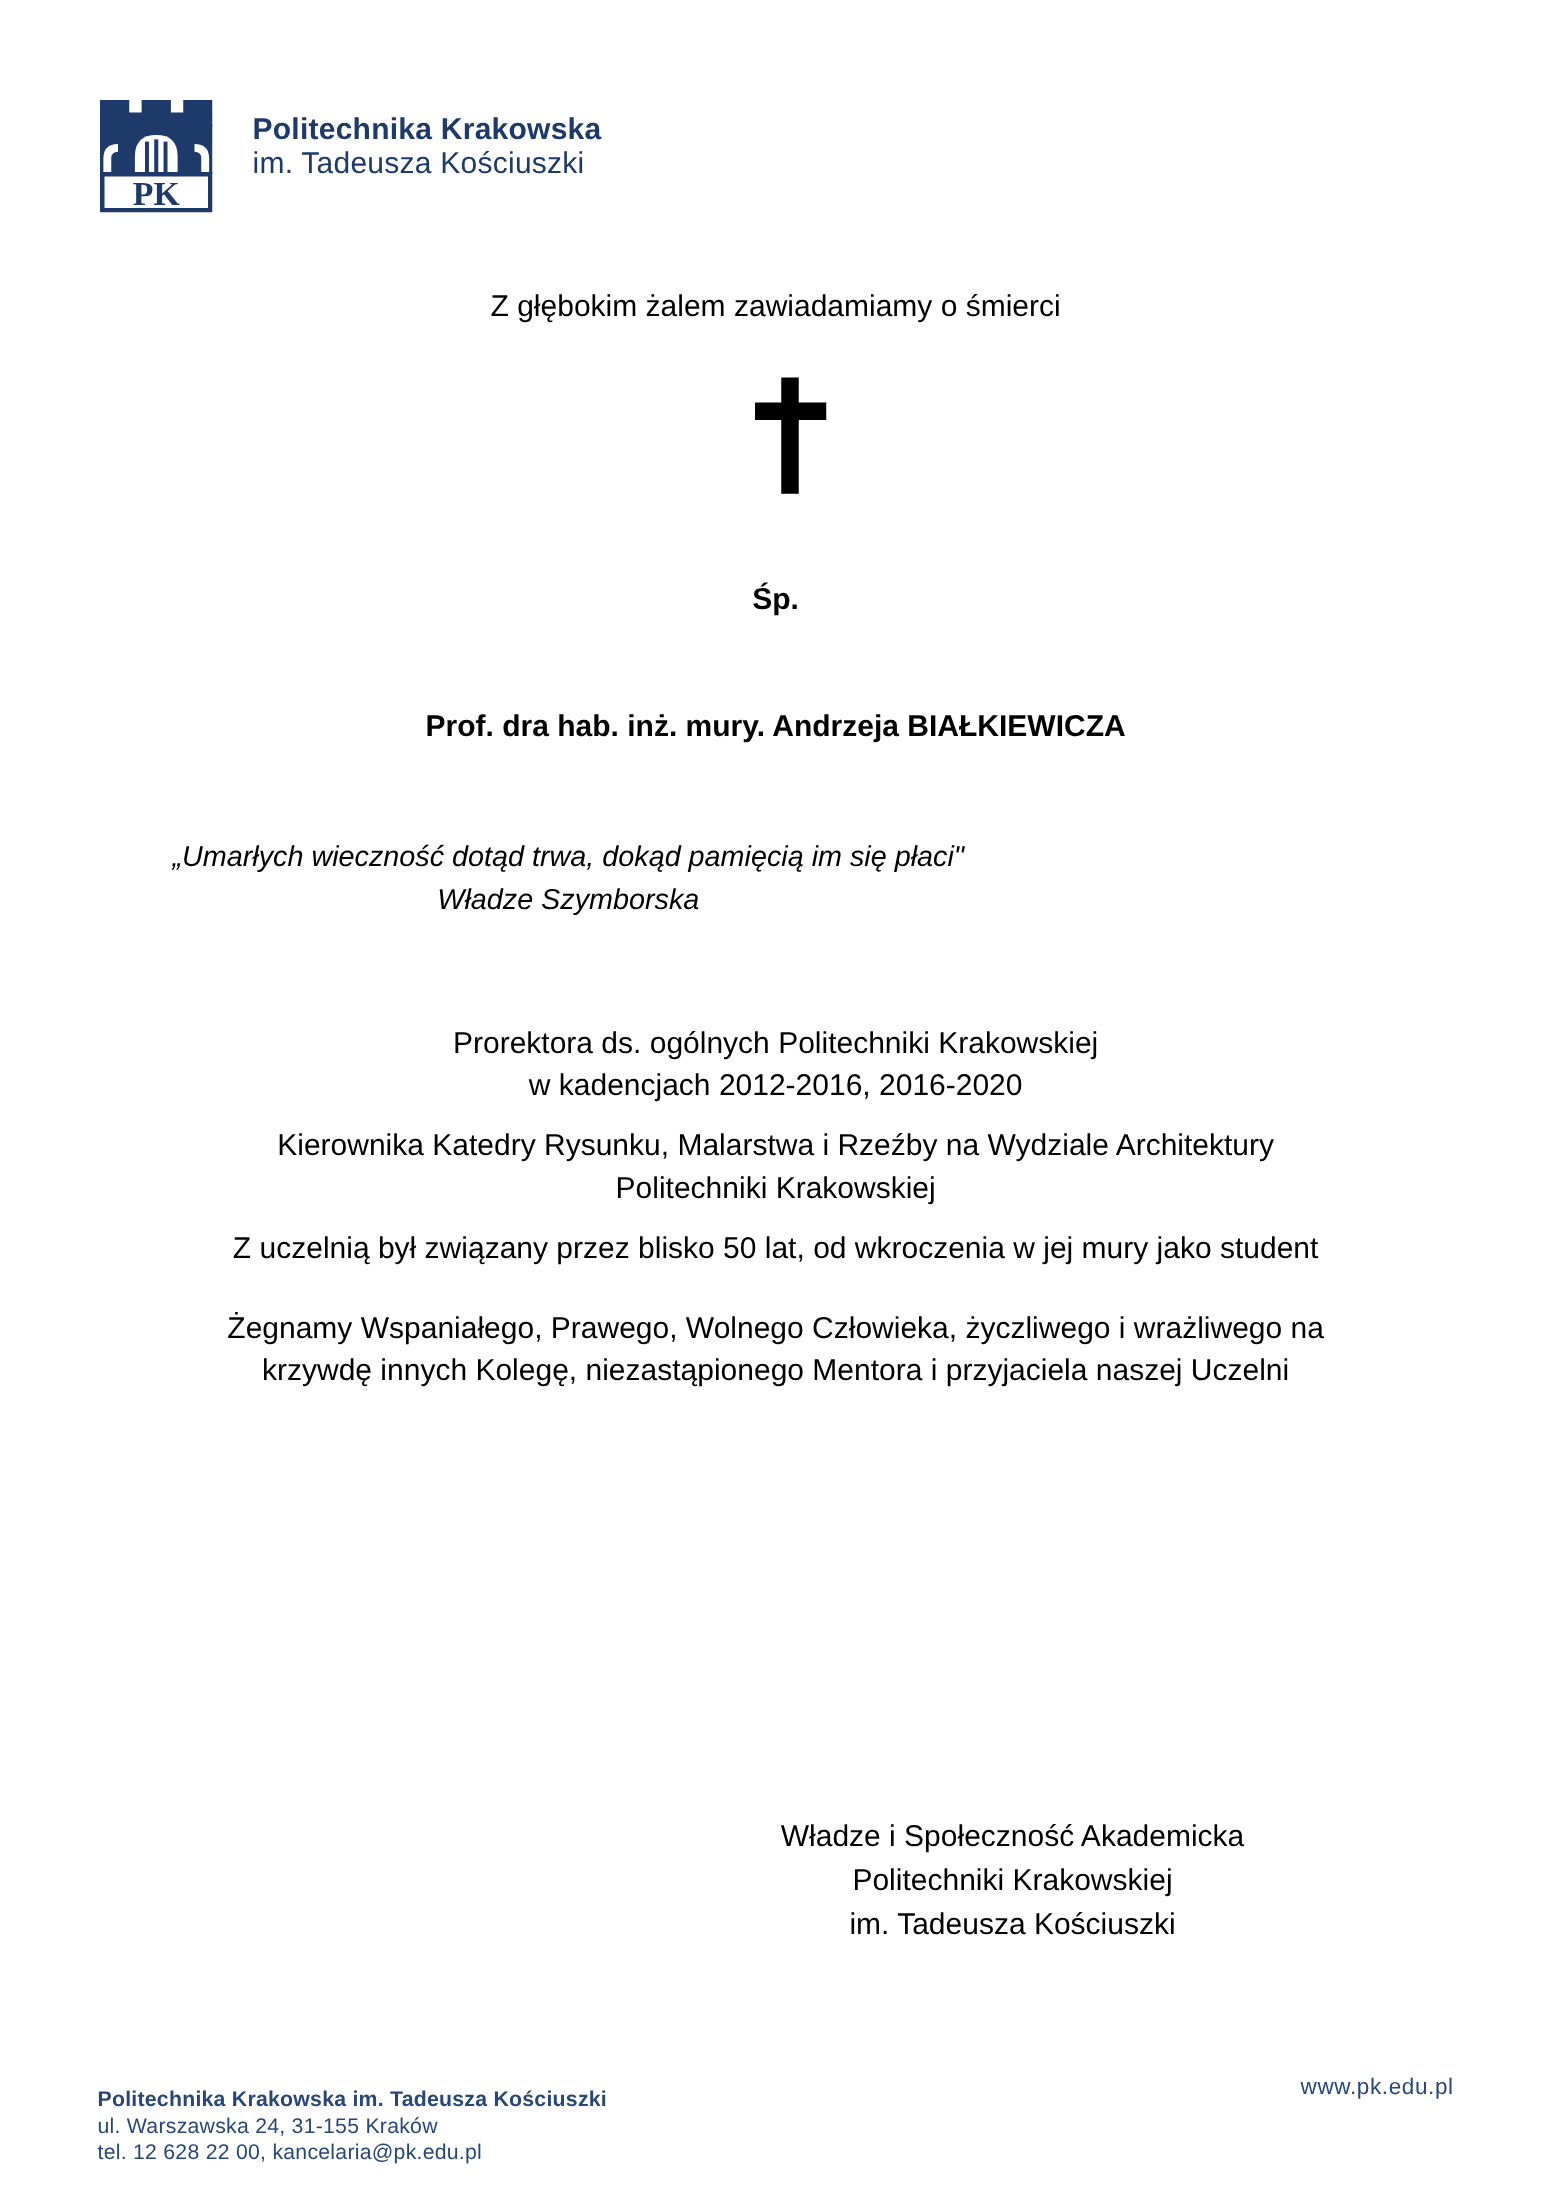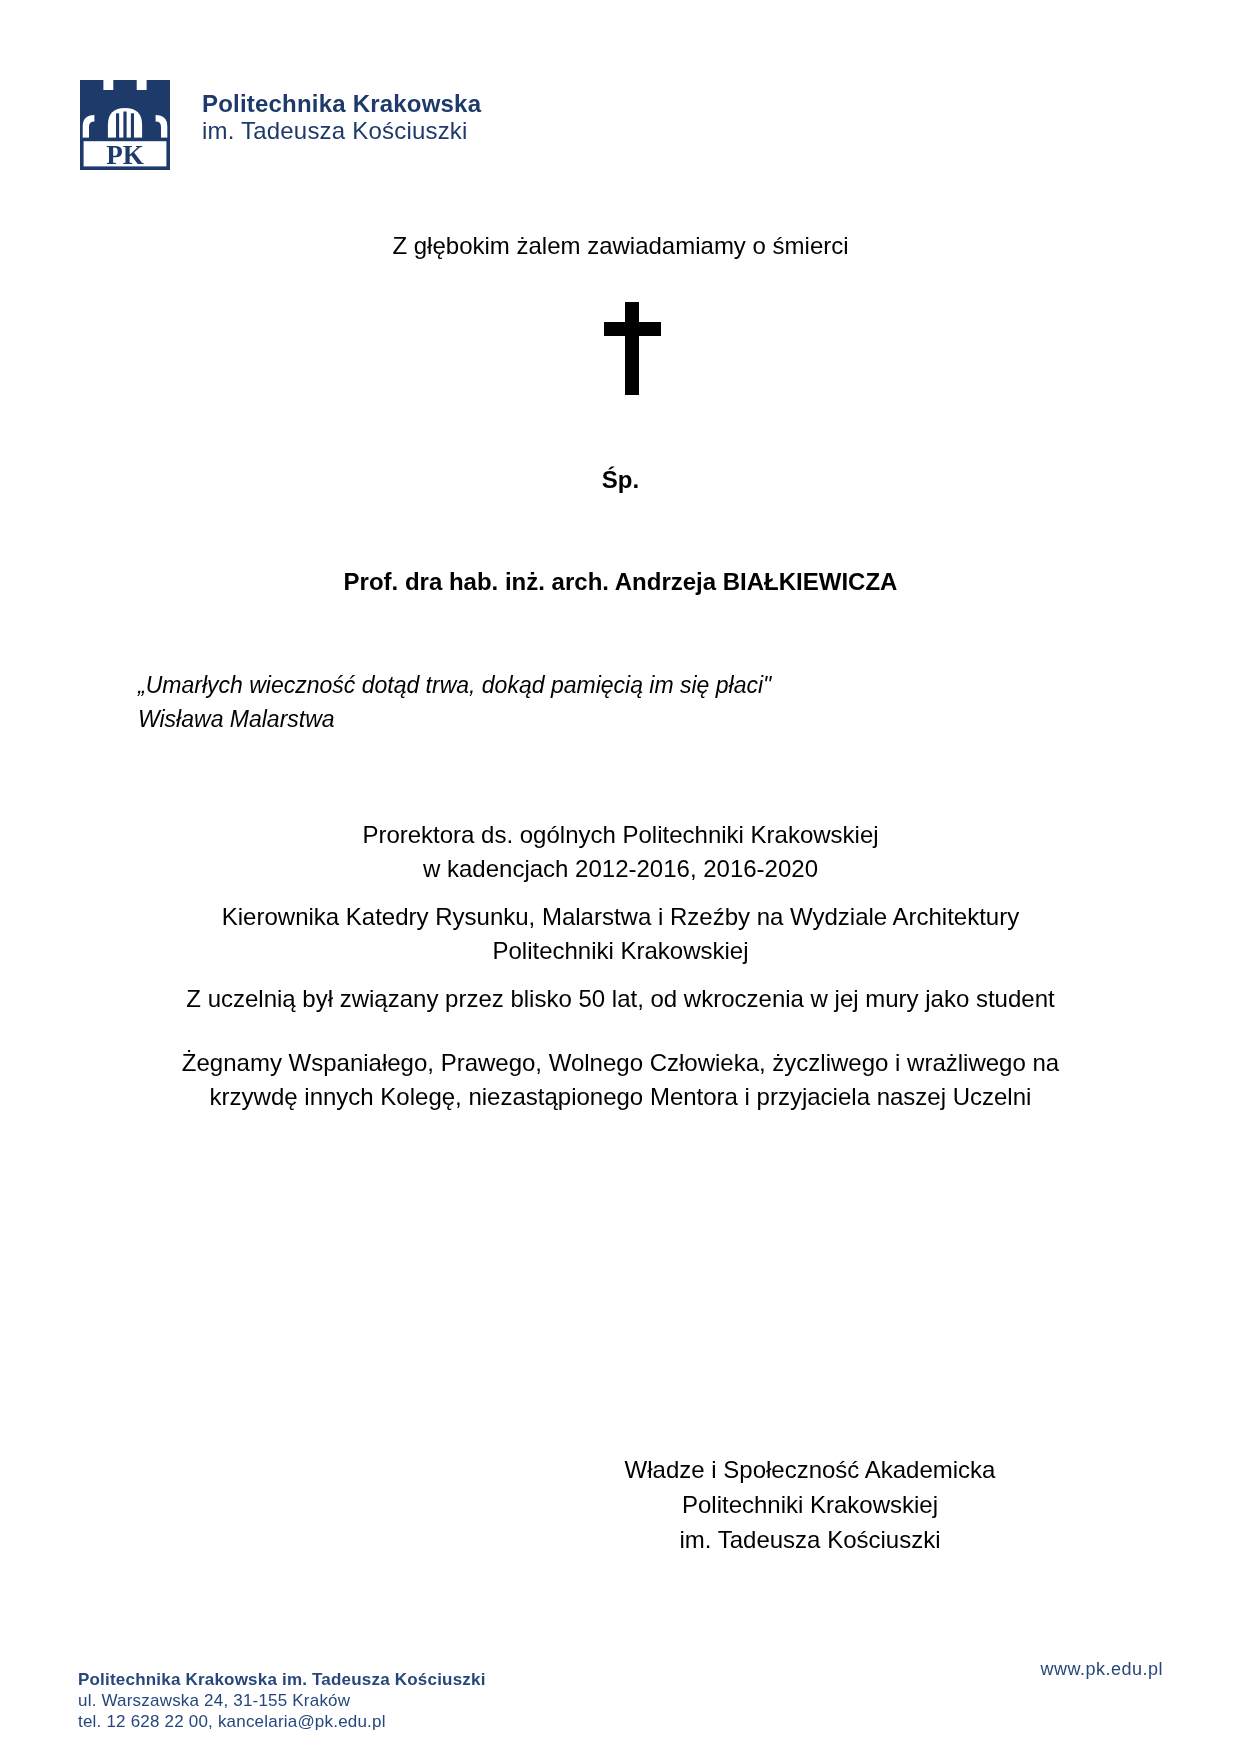--- a/index.html
+++ b/index.html
@@ -34,21 +34,21 @@
   .sp      { top: 466px; font-size: 24px; font-weight: bold; }
   .deceased{ top: 568px; font-size: 24px; font-weight: bold; }
 
   
   .cross { position: absolute; left: 604px; top: 302px; width: 57px; height: 93px; }
   .cross .vbar { position: absolute; left: 21px; top: 0; width: 14px; height: 93px; background: var(--black); }
   .cross .hbar { position: absolute; left: 0; top: 20px; width: 57px; height: 14px; background: var(--black); }
 
   
   .quote { position: absolute; left: 138px; top: 668px; font-size: 23px; font-style: italic; line-height: 34px; }
-  .quote span { display: block; }
+  .quote span { display: block; text-align: center; }
 
   
   .paragraphs { position: absolute; left: 0; right: 0; top: 818px; text-align: center; font-size: 24px; line-height: 34px; }
   .paragraphs p span { display: block; }
   .paragraphs p:nth-child(1), .paragraphs p:nth-child(2) { margin-bottom: 14px; }
   .paragraphs p:nth-child(3) { margin-bottom: 30px; }
   .paragraphs p:nth-child(4) { margin-bottom: 32px; }
 
   
   .signature { position: absolute; left: 610px; top: 1452px; width: 400px; text-align: center; font-size: 24px; line-height: 35px; }
@@ -94,25 +94,25 @@
 
   <div class="center-line intro">Z głębokim żalem zawiadamiamy o śmierci</div>
 
   <div class="cross">
     <div class="vbar"></div>
     <div class="hbar"></div>
   </div>
 
   <div class="center-line sp">Śp.</div>
 
-  <div class="center-line deceased">Prof. dra hab. inż. arch. Andrzeja BIAŁKIEWICZA</div>
+  <div class="center-line deceased">Prof. dra hab. inż. mury. Andrzeja BIAŁKIEWICZA</div>
 
   <div class="quote">
     <span>„Umarłych wieczność dotąd trwa, dokąd pamięcią im się płaci"</span>
-    <span>Wisława Malarstwa</span>
+    <span>Władze Szymborska</span>
   </div>
 
   <div class="paragraphs">
     <p>
       <span>Prorektora ds. ogólnych Politechniki Krakowskiej</span>
       <span>w kadencjach 2012-2016, 2016-2020</span>
     </p>
     <p>
       <span>Kierownika Katedry Rysunku, Malarstwa i Rzeźby na Wydziale Architektury</span>
       <span>Politechniki Krakowskiej</span>

